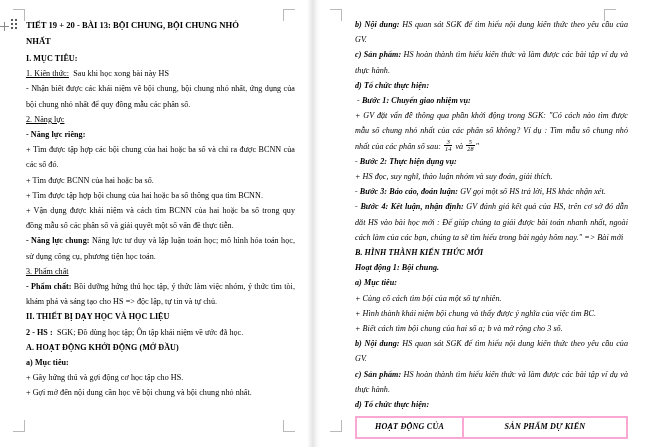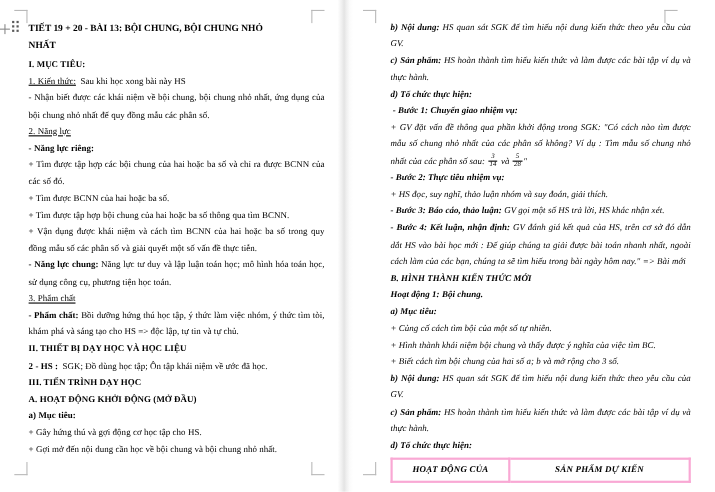--- a/index.html
+++ b/index.html
@@ -221,21 +221,20 @@
 
     <p class="ln head-ul">3. Phẩm chất</p>
 
     <p class="ln wrap"><span class="head">- Phẩm chất:</span> <span>Bồi dưỡng hứng thú học tập, ý thức làm việc nhóm, ý thức tìm tòi, khám phá và sáng tạo cho HS =&gt; độc lập, tự tin và tự chủ.</span></p>
 
     <p class="ln head">II. THIẾT BỊ DẠY HỌC VÀ HỌC LIỆU</p>
 
 
     <p class="ln"><span class="head">2 - HS :</span>&nbsp; <span>SGK; Đồ dùng học tập; Ôn tập khái niệm về ước đã học.</span></p>
 
-    <p class="ln head">III. TIẾN TRÌNH DẠY HỌC</p>
 
     <p class="ln head">A. HOẠT ĐỘNG KHỞI ĐỘNG (MỞ ĐẦU)</p>
 
     <p class="ln head">a) Mục tiêu:</p>
 
     <p class="ln wrap">+ Gây hứng thú và gợi động cơ học tập cho HS.</p>
     <p class="ln wrap">+ Gợi mở đến nội dung cần học về bội chung và bội chung nhỏ nhất.</p>
 
   </div>
 
@@ -249,24 +248,24 @@
 
     <p class="ln head">d) Tổ chức thực hiện:</p>
 
     <p class="ln head">&nbsp;<span>- Bước 1: Chuyển giao nhiệm vụ:</span></p>
 
     <p class="ln wrap"><span>+ GV đặt vấn đề thông qua phần khởi động trong SGK: "Có cách nào tìm được mẫu số chung nhỏ nhất của các phân số không? Ví dụ : Tìm mẫu số chung nhỏ nhất của các phân số sau:</span>
       <span class="frac"><span class="num">3</span><span class="den">14</span></span>
       <span>và</span>
       <span class="frac"><span class="num">5</span><span class="den">28</span></span><span>"</span></p>
 
-    <p class="ln head">- Bước 2: Thực tiêu nhiệm vụ:</p>
+    <p class="ln head">- Bước 2: Thực hiện dụng vụ:</p>
     <p class="ln wrap">+ HS đọc, suy nghĩ, thảo luận nhóm và suy đoán, giải thích.</p>
 
-    <p class="ln wrap"><span class="head">- Bước 3: Báo cáo, thảo luận:</span> <span>GV gọi một số HS trả lời, HS khác nhận xét.</span></p>
+    <p class="ln wrap"><span class="head">- Bước 3: Báo cáo, đoán luận:</span> <span>GV gọi một số HS trả lời, HS khác nhận xét.</span></p>
 
     <p class="ln wrap"><span class="head">- Bước 4: Kết luận, nhận định:</span> <span>GV đánh giá kết quả của HS, trên cơ sở đó dẫn dắt HS vào bài học mới : Để giúp chúng ta giải được bài toán nhanh nhất, ngoài cách làm của các bạn, chúng ta sẽ tìm hiểu trong bài ngày hôm nay." =&gt; Bài mới</span></p>
 
     <p class="ln head">B. HÌNH THÀNH KIẾN THỨC MỚI</p>
 
     <p class="ln head">Hoạt động 1: Bội chung.</p>
 
     <p class="ln head">a) Mục tiêu:</p>
 
     <p class="ln wrap">+ Củng cố cách tìm bội của một số tự nhiên.</p>

